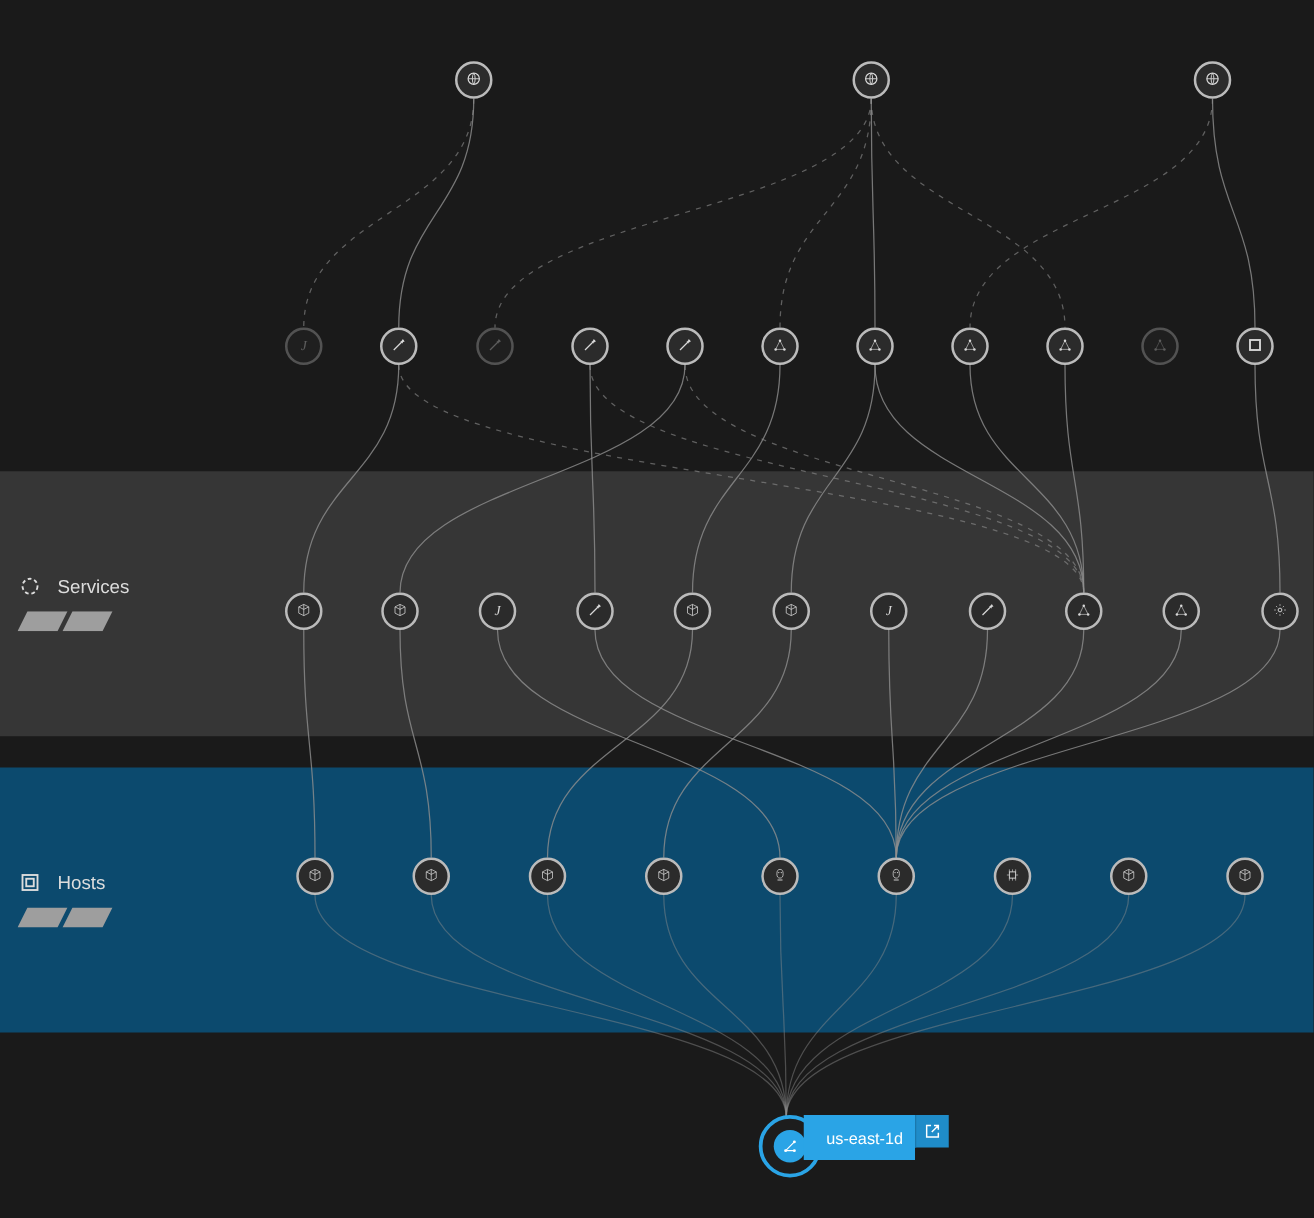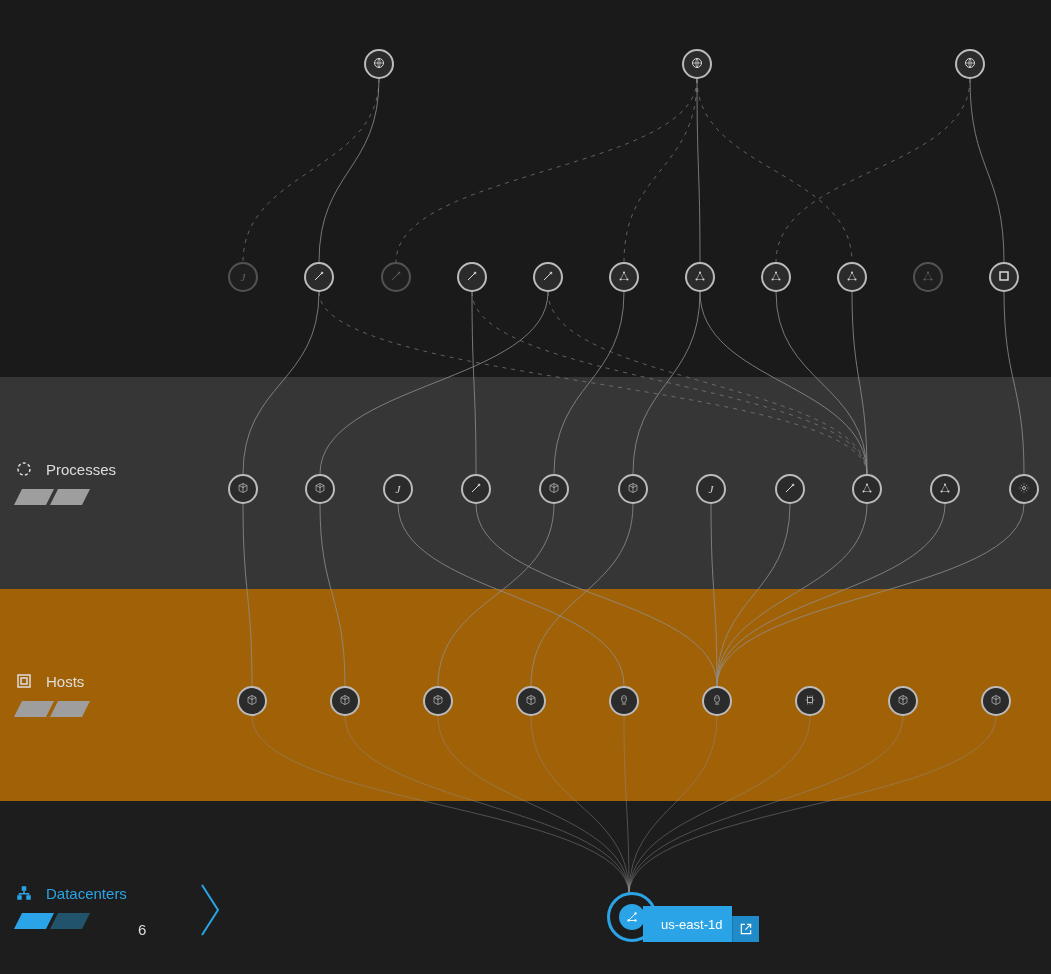--- a/index.html
+++ b/index.html
@@ -3,21 +3,21 @@
 <meta charset="utf-8">
 <style>
 html,body{margin:0;padding:0;width:1051px;height:974px;background:#1a1a1a;font-family:-apple-system,BlinkMacSystemFont,"Segoe UI",Arial,sans-serif;overflow:hidden;color:#ddd}
 .stage{position:relative;width:1051px;height:974px}
 
 
 .row{position:absolute;left:0;width:1051px}
 .row.applications{top:0;height:165px;background:#363636}
 .row.services{top:165px;height:212px;background:#2b2b2b}
 .row.processes{top:377px;height:212px;background:#363636}
-.row.hosts{top:589px;height:212px;background:#a16207}
+.row.hosts{top:614px;height:212px;background:#0c4a6e}
 .row.datacenters{top:801px;height:173px;background:#1d1d1d}
 
 
 .row-header{position:absolute;left:14px;display:flex;align-items:center;gap:12px}
 .row.applications .row-header{top:32px}
 .row.services .row-header{top:82px}
 .row.processes .row-header{top:82px}
 .row.hosts .row-header{top:82px}
 .row.datacenters .row-header{top:82px}
 .row-label{font-size:15px;color:#ddd}
@@ -34,21 +34,21 @@
 .row.datacenters .count-label{top:120px;color:#ddd}
 
 .chevron{position:absolute;left:200px;top:82px;width:24px;height:54px}
 
 
 .node{position:absolute;width:26px;height:26px;border-radius:50%;border:2px solid #bbb;background:#2b2b2b;display:flex;align-items:center;justify-content:center;cursor:pointer}
 .node .glyph{font-size:11px;color:#ccc;line-height:1}
 .node.dim{opacity:.35}
 
 
-.dc-selected-wrap{position:absolute;display:flex;align-items:flex-end}
+.dc-selected-wrap{position:absolute;display:flex;align-items:flex-start}
 .dc-outer{width:44px;height:44px;border-radius:50%;border:3px solid #2aa4e6;display:flex;align-items:center;justify-content:center;background:#1d1d1d}
 .dc-inner{width:26px;height:26px;border-radius:50%;background:#2aa4e6;display:flex;align-items:center;justify-content:center;color:#fff;font-size:12px}
 .dc-chip{height:36px;background:#2aa4e6;color:#fff;display:flex;align-items:center;padding:0 10px 0 18px;margin-left:-14px;font-size:13px;gap:8px}
 .dc-open{width:26px;height:26px;background:#1f8cc9;display:flex;align-items:center;justify-content:center;color:#fff;border-left:1px solid #1a78ad;cursor:pointer}
 
 svg.edges{position:absolute;left:0;top:0;width:1051px;height:974px;pointer-events:none}
 svg.edges path{fill:none;stroke:#8f8f8f;stroke-width:1;opacity:.8}
 svg.edges path.dashed{stroke-dasharray:4 5;opacity:.6}
 svg.edges path.soft{opacity:.45}
 
@@ -61,21 +61,21 @@
 
 
 
   <div class="row processes">
     <div class="row-header">
       <span class="row-icon">
         <svg viewBox="0 0 24 24" width="18" height="18">
             <circle cx="12" cy="12" r="8" fill="none" stroke="#ddd" stroke-width="2" stroke-dasharray="4 3"></circle>
           </svg>
       </span>
-      <span class="row-label">Processes</span>
+      <span class="row-label">Services</span>
     </div>
     <div class="decor">
       <svg width="90" height="16">
           <polygon points="8,0 40,0 32,16 0,16" fill="#9e9e9e"></polygon>
           <polygon points="44,0 76,0 68,16 36,16" fill="#9e9e9e"></polygon>
         </svg>
     </div>
   </div>
 
   <div class="row hosts">
@@ -89,45 +89,20 @@
       <span class="row-label">Hosts</span>
     </div>
     <div class="decor">
       <svg width="90" height="16">
           <polygon points="8,0 40,0 32,16 0,16" fill="#9e9e9e"></polygon>
           <polygon points="44,0 76,0 68,16 36,16" fill="#9e9e9e"></polygon>
         </svg>
     </div>
   </div>
 
-  <div class="row datacenters">
-    <div class="row-header">
-      <span class="row-icon">
-        <svg viewBox="0 0 24 24" width="18" height="18">
-            <rect x="9" y="3" width="6" height="6" fill="#2aa4e6"></rect>
-            <rect x="3" y="15" width="6" height="6" fill="#2aa4e6"></rect>
-            <rect x="15" y="15" width="6" height="6" fill="#2aa4e6"></rect>
-            <path d="M12 9v4M12 13H6v2M12 13h6v2" stroke="#2aa4e6" stroke-width="2" fill="none"></path>
-          </svg>
-      </span>
-      <span class="row-label">Datacenters</span>
-    </div>
-    <div class="decor">
-      <svg width="90" height="16">
-          <polygon points="8,0 40,0 32,16 0,16" fill="#2aa4e6"></polygon>
-          <polygon points="44,0 76,0 68,16 36,16" fill="#2aa4e6" opacity=".4"></polygon>
-        </svg>
-    </div>
-    <span class="count-label">6</span>
-    <div class="chevron">
-      <svg width="24" height="54">
-          <path d="M2 2 L18 27 L2 52" fill="none" stroke="#2aa4e6" stroke-width="2"></path>
-        </svg>
-    </div>
-  </div>
 
   <svg class="edges">
       <path d="M 379 79 C 379 170.5, 319 170.5, 319 262"></path>
       <path d="M 379 79 C 379 170.5, 243 170.5, 243 262" class="dashed"></path>
       <path d="M 697 79 C 697 170.5, 624 170.5, 624 262" class="dashed"></path>
       <path d="M 697 79 C 697 170.5, 700 170.5, 700 262"></path>
       <path d="M 697 79 C 697 170.5, 396 170.5, 396 262" class="dashed"></path>
       <path d="M 697 79 C 697 170.5, 852 170.5, 852 262" class="dashed"></path>
       <path d="M 970 79 C 970 170.5, 1004 170.5, 1004 262"></path>
       <path d="M 970 79 C 970 170.5, 776 170.5, 776 262" class="dashed"></path>

